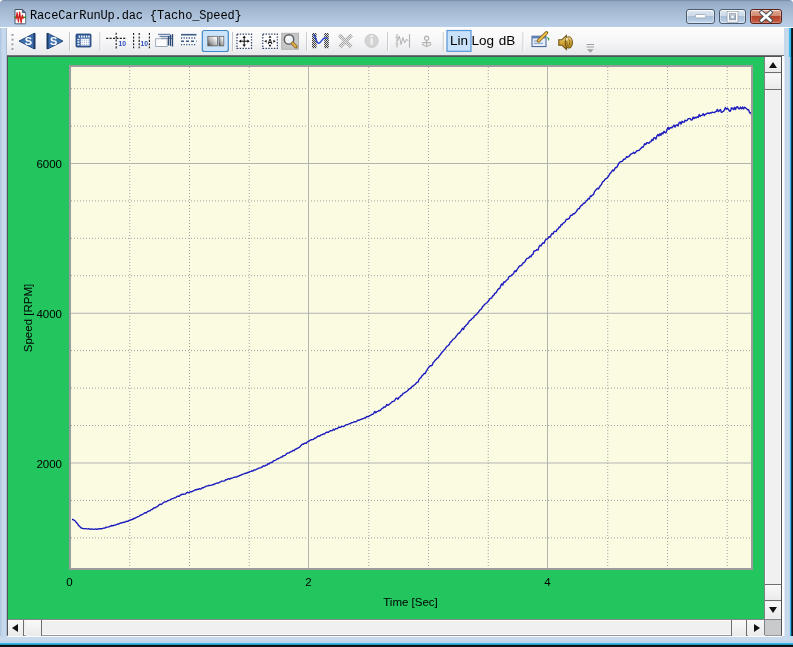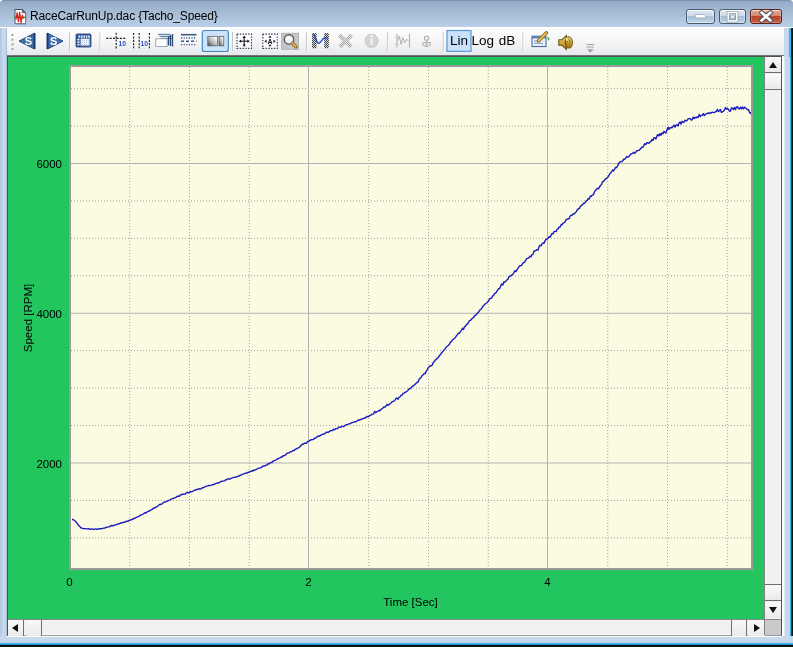--- a/index.html
+++ b/index.html
@@ -3,21 +3,21 @@
 <meta charset="utf-8">
 <style>
 * { margin:0; padding:0; box-sizing:border-box; }
 html,body { width:793px; height:647px; overflow:hidden; background:#fff;
   font-family:"Liberation Sans", sans-serif; }
 #win { position:absolute; left:0; top:0; width:793px; height:647px; }
 
 
 #titlebar { position:absolute; left:0; top:0; width:793px; height:27px;
   background:linear-gradient(180deg,#92a9c5 0%,#9fb5cf 25%,#abc0d8 55%,#b4cbe3 85%,#bacfe7 100%);
-  border-top:1px solid #7d92ad; border-radius:4px 4px 0 0; }
+  border-top:1px solid #7d92ad; border-radius:4px 4px 0 0;font-family:Liberation Mono, monospace; }
 #borderL { position:absolute; left:0; top:28px; width:7px; height:608px;
   background:linear-gradient(90deg,#aec3dd 0%,#c8daee 40%,#c4d7ec 80%,#9eb0c4 100%); }
 #borderRtop { position:absolute; left:784px; top:28px; width:9px; height:29px;
   background:linear-gradient(90deg,#c3d6ea 0%,#c9dbee 33%,#bdd3e9 51%,#36b8ef 62%,#2cb4ed 75%,#0a0c10 85%,#16181c 100%); }
 #borderR { position:absolute; left:782px; top:57px; width:11px; height:579px;
   background:linear-gradient(90deg,#ffffff 0%,#fdfdfe 18%,#c3d6ea 28%,#c9dbee 55%,#bdd3e9 70%,#36b8ef 76%,#2cb4ed 83%,#0a0c10 88%,#16181c 100%); }
 #borderB { position:absolute; left:0; top:636px; width:793px; height:11px;
   background:linear-gradient(180deg,#c3d7ec 0%,#c9dbee 28%,#bdd3e9 60%,#33b7ee 66%,#2db6ea 76%,#0b0d11 83%,#16181c 100%); }
 #bwhite { position:absolute; left:7px; top:636px; width:775px; height:1px; background:#fbfcfd; }
 

